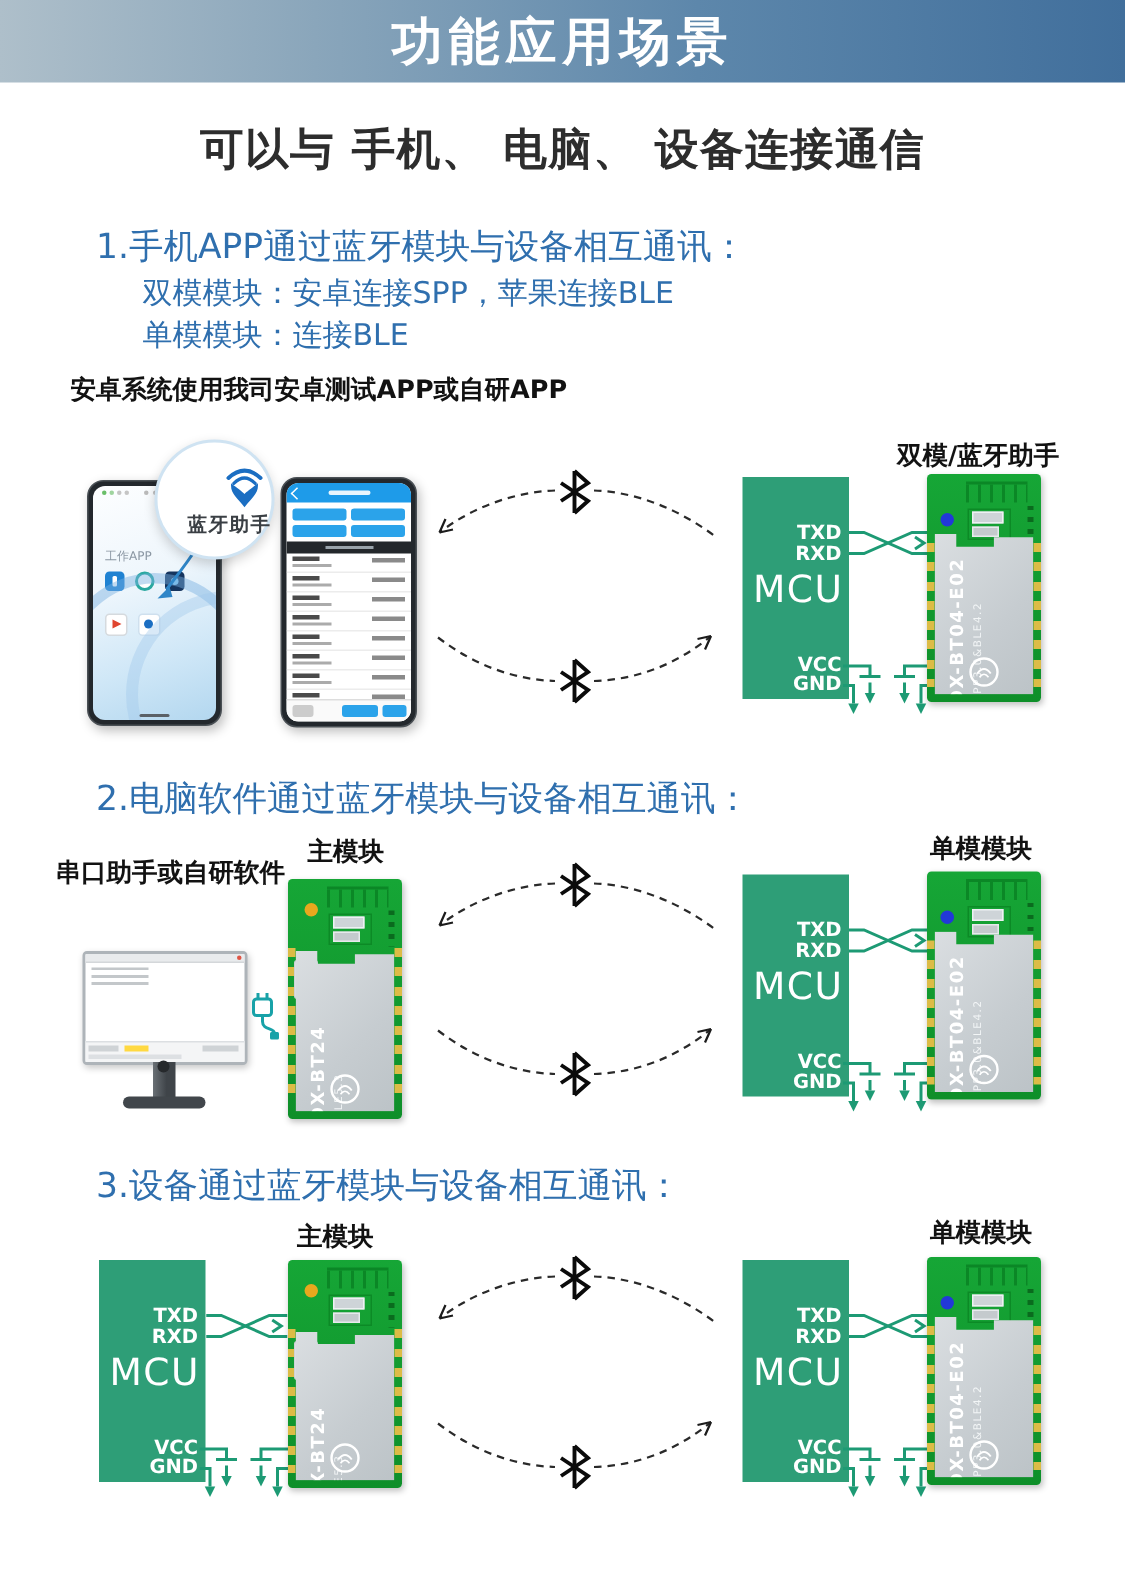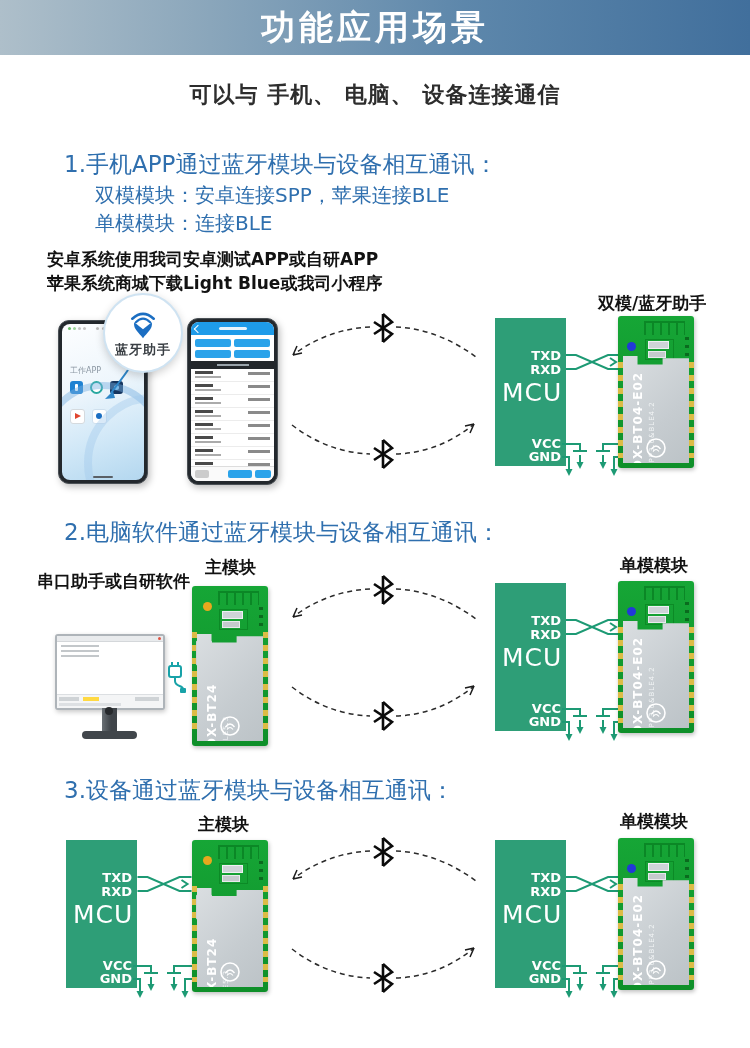--- a/index.html
+++ b/index.html
@@ -7,21 +7,21 @@
           font-family:"DejaVu Sans","Liberation Sans",sans-serif;}
   .abs{position:absolute;}
 
   
   .banner{left:0;top:0;width:750px;height:55px;
           background:linear-gradient(90deg,#aebfca 0%,#8aa6bb 28%,#5d87ab 62%,#416f9c 100%);
           display:flex;align-items:center;justify-content:center;}
   .banner-title{color:#fff;font-size:34px;font-weight:800;letter-spacing:4px;}
 
   .subtitle{left:0;top:80px;width:750px;text-align:center;color:#2d2d2d;
-            font-size:22px;font-weight:700;letter-spacing:1px;}
+            font-size:29px;font-weight:700;letter-spacing:1px;}
 
   
   .stitle{color:#2f6fae;font-size:23px;font-weight:500;}
   .sline{color:#2f6fae;font-size:20px;font-weight:500;}
   .snote{color:#121212;font-size:17px;font-weight:700;}
   .lbl{color:#121212;font-size:17px;font-weight:700;}
 
   
   .mcu{width:71px;height:148px;background:#2e9e77;}
   .mcu .pin{position:absolute;right:5px;color:#fff;font-weight:700;font-size:13px;line-height:13px;}
@@ -103,21 +103,21 @@
   .prow::after{content:"";position:absolute;left:4px;top:7px;width:26px;height:2px;background:#ababab;}
   .pfoot{position:absolute;bottom:0;left:0;right:0;height:14px;background:#fafafa;border-top:1px solid #ddd;}
   .pf{position:absolute;top:3px;height:8px;border-radius:2px;}
   .pf1{left:4px;width:14px;background:#ccc;}
   .pf2{right:22px;width:24px;background:#2ba3ea;}
   .pf3{right:3px;width:16px;background:#2ba3ea;}
 
   
   .callout{border-radius:50%;background:#fff;border:2px solid #cfe3f2;z-index:6;
            box-shadow:0 3px 8px rgba(0,0,0,.18);display:flex;flex-direction:column;
-           align-items:center;justify-content:center;gap:1px;}
+           align-items:flex-end;justify-content:center;gap:1px;}
   .callout-lbl{font-size:13px;font-weight:700;color:#3a3f44;letter-spacing:1px;}
 
   
   .monitor{width:106px;height:72px;background:#fff;border:2px solid #aeb4b9;border-radius:3px;
            box-shadow:1px 2px 5px rgba(0,0,0,.22);}
   .mtbar{height:5px;background:#e9ebed;border-bottom:1px solid #d4d7da;position:relative;}
   .mtbar::after{content:"";position:absolute;right:2px;top:1px;width:3px;height:3px;border-radius:50%;background:#e05545;}
   .mlines{position:absolute;top:9px;left:4px;width:38px;height:12px;
           background:repeating-linear-gradient(180deg,#c3c7ca 0 2px,rgba(0,0,0,0) 2px 5px);}
   .mbot{position:absolute;bottom:0;left:0;right:0;height:13px;border-top:1px solid #dcdfe2;background:#f4f5f6;}
@@ -137,21 +137,20 @@
 
   <div class="abs banner">
     <div class="banner-title">功能应用场景</div>
   </div>
   <div class="abs subtitle">可以与 手机、 电脑、 设备连接通信</div>
 
   <div class="abs stitle" style="left:64px;top:149px">1.手机APP通过蓝牙模块与设备相互通讯：</div>
   <div class="abs sline" style="left:95px;top:182px">双模模块：安卓连接SPP，苹果连接BLE</div>
   <div class="abs sline" style="left:95px;top:210px">单模模块：连接BLE</div>
   <div class="abs snote" style="left:47px;top:248px">安卓系统使用我司安卓测试APP或自研APP</div>
-  <div class="abs snote" style="left:47px;top:272px">苹果系统商城下载Light Blue或我司小程序</div>
   <div class="abs lbl" style="left:598px;top:292px">双模/蓝牙助手</div>
 
   <div class="abs phone" style="left:58px;top:320px;width:82px;height:156px">
     <div class="pscreen screenL">
       <div class="sdots"></div>
       <div class="homelbl">工作APP</div>
       <div class="irow ir1">
         <div class="ic ic-bt"></div>
         <div class="ic ic-link"></div>
         <div class="ic ic-dark"></div>

